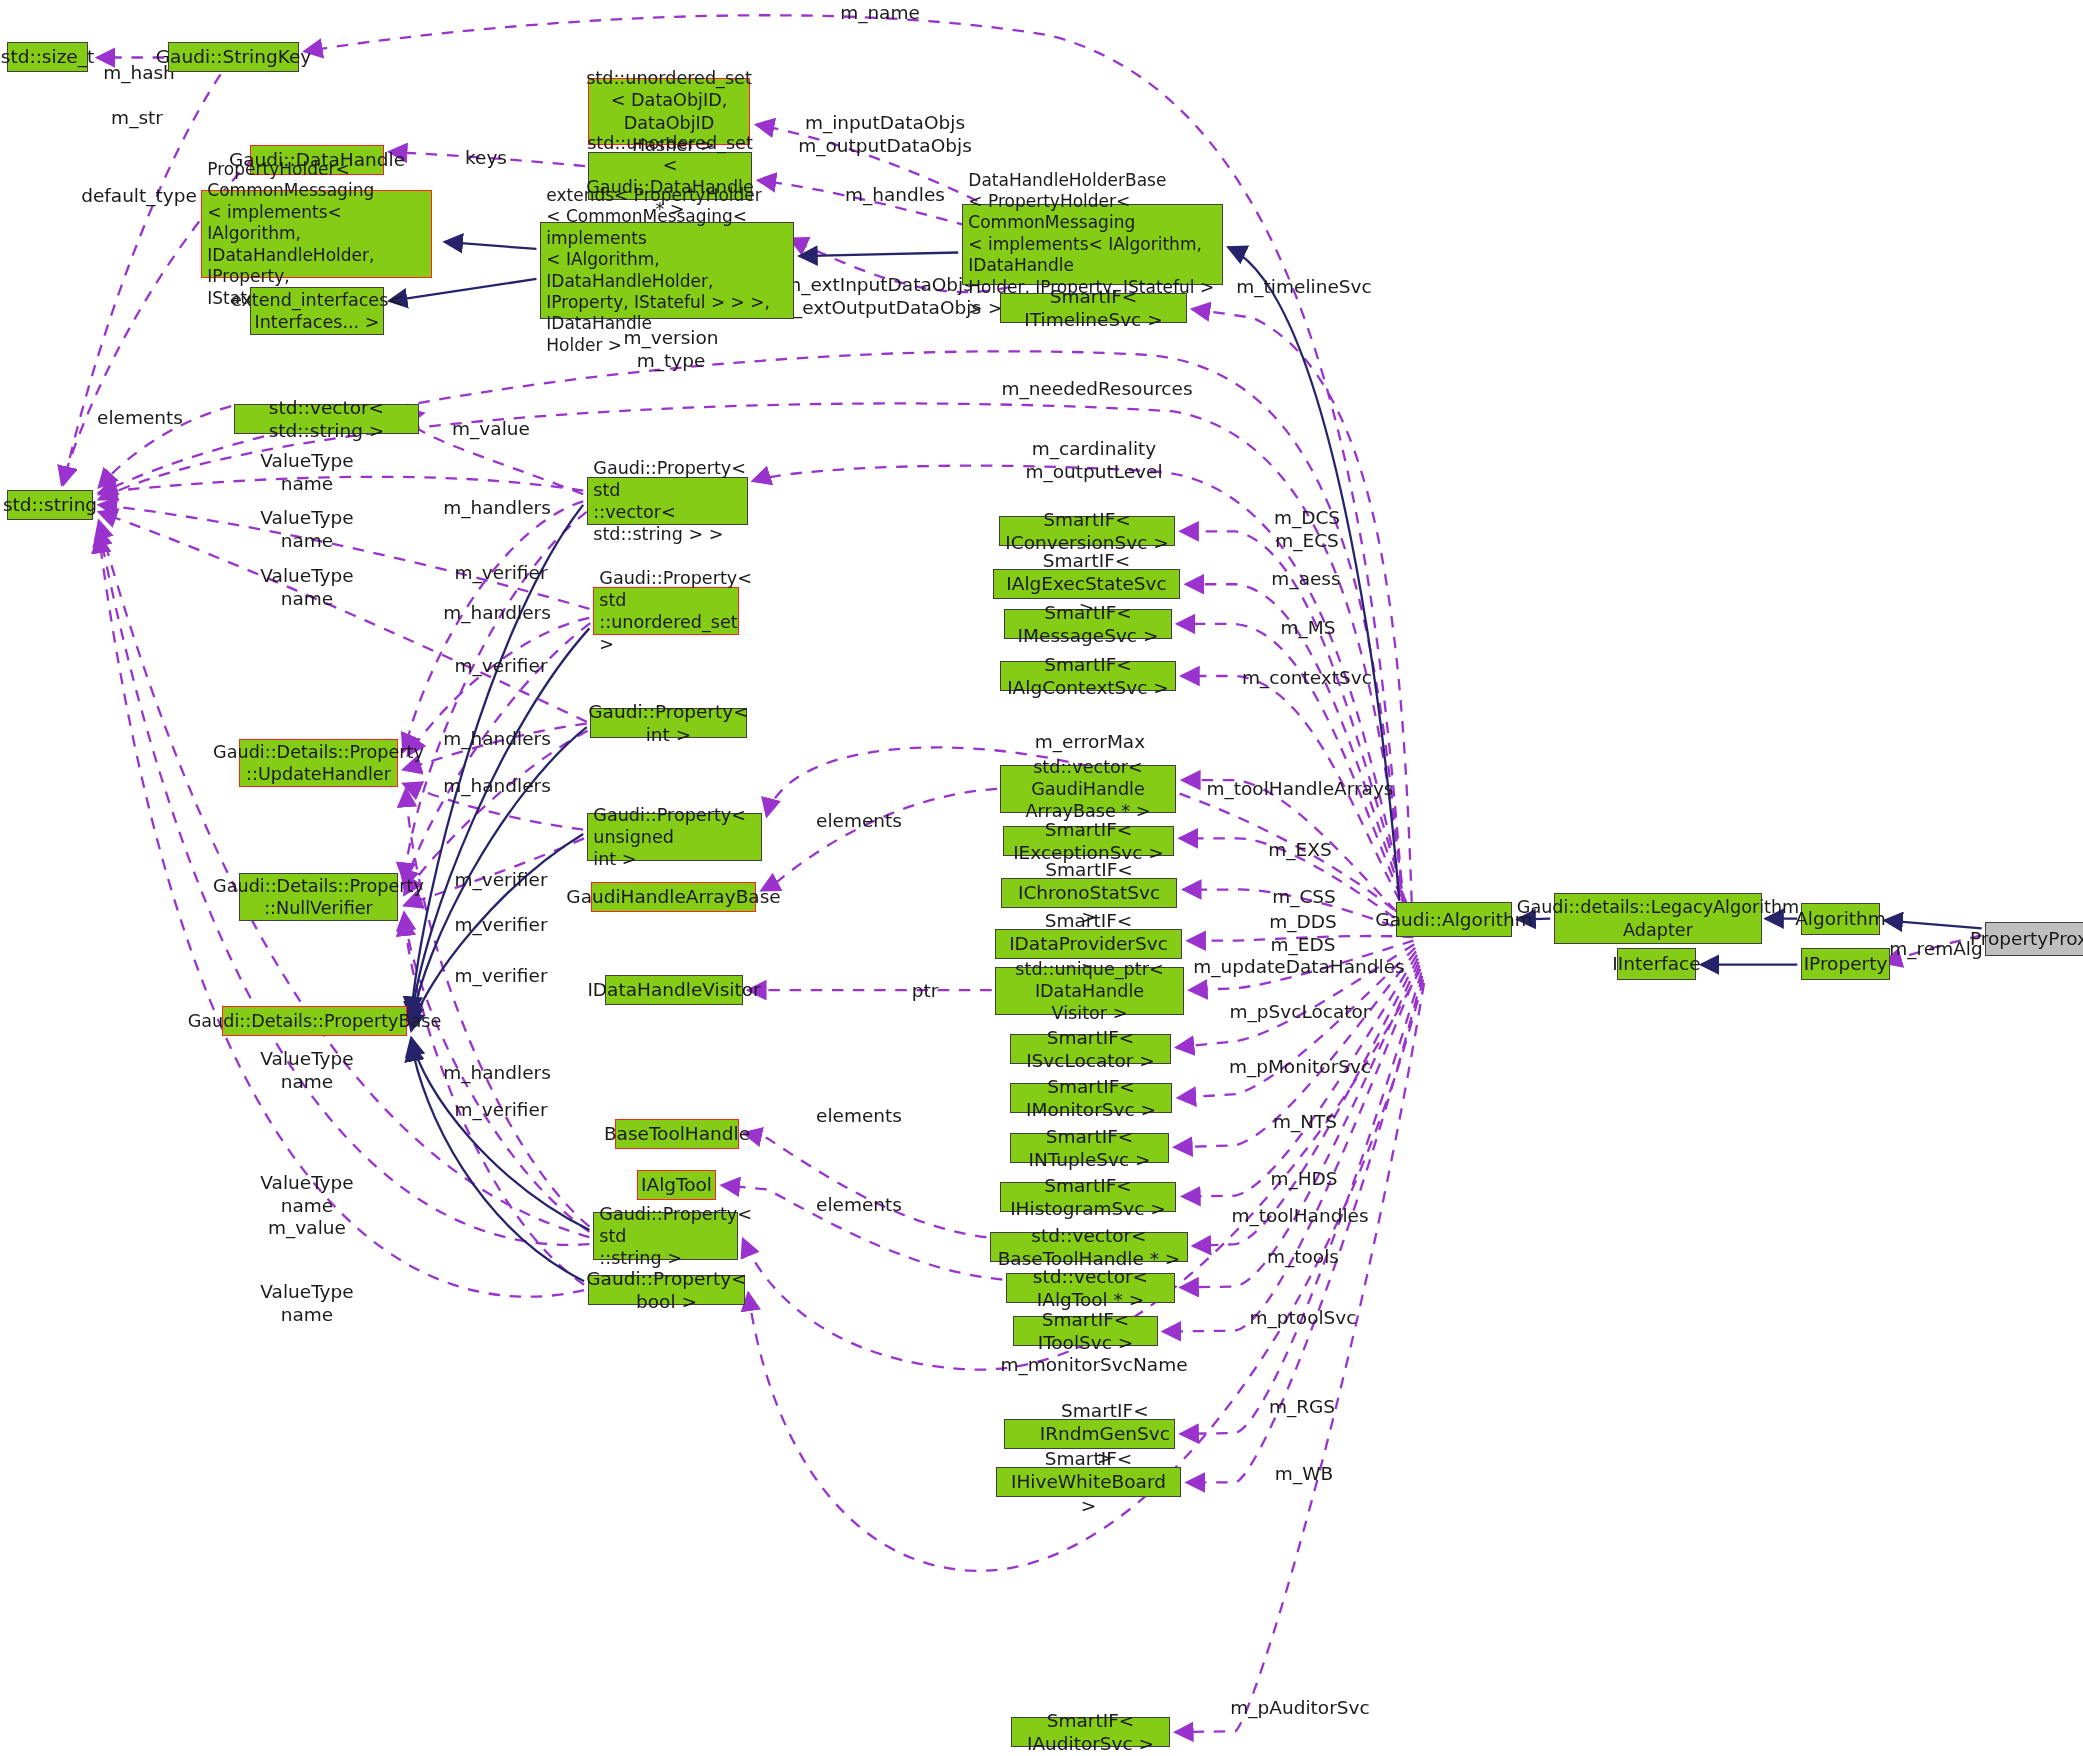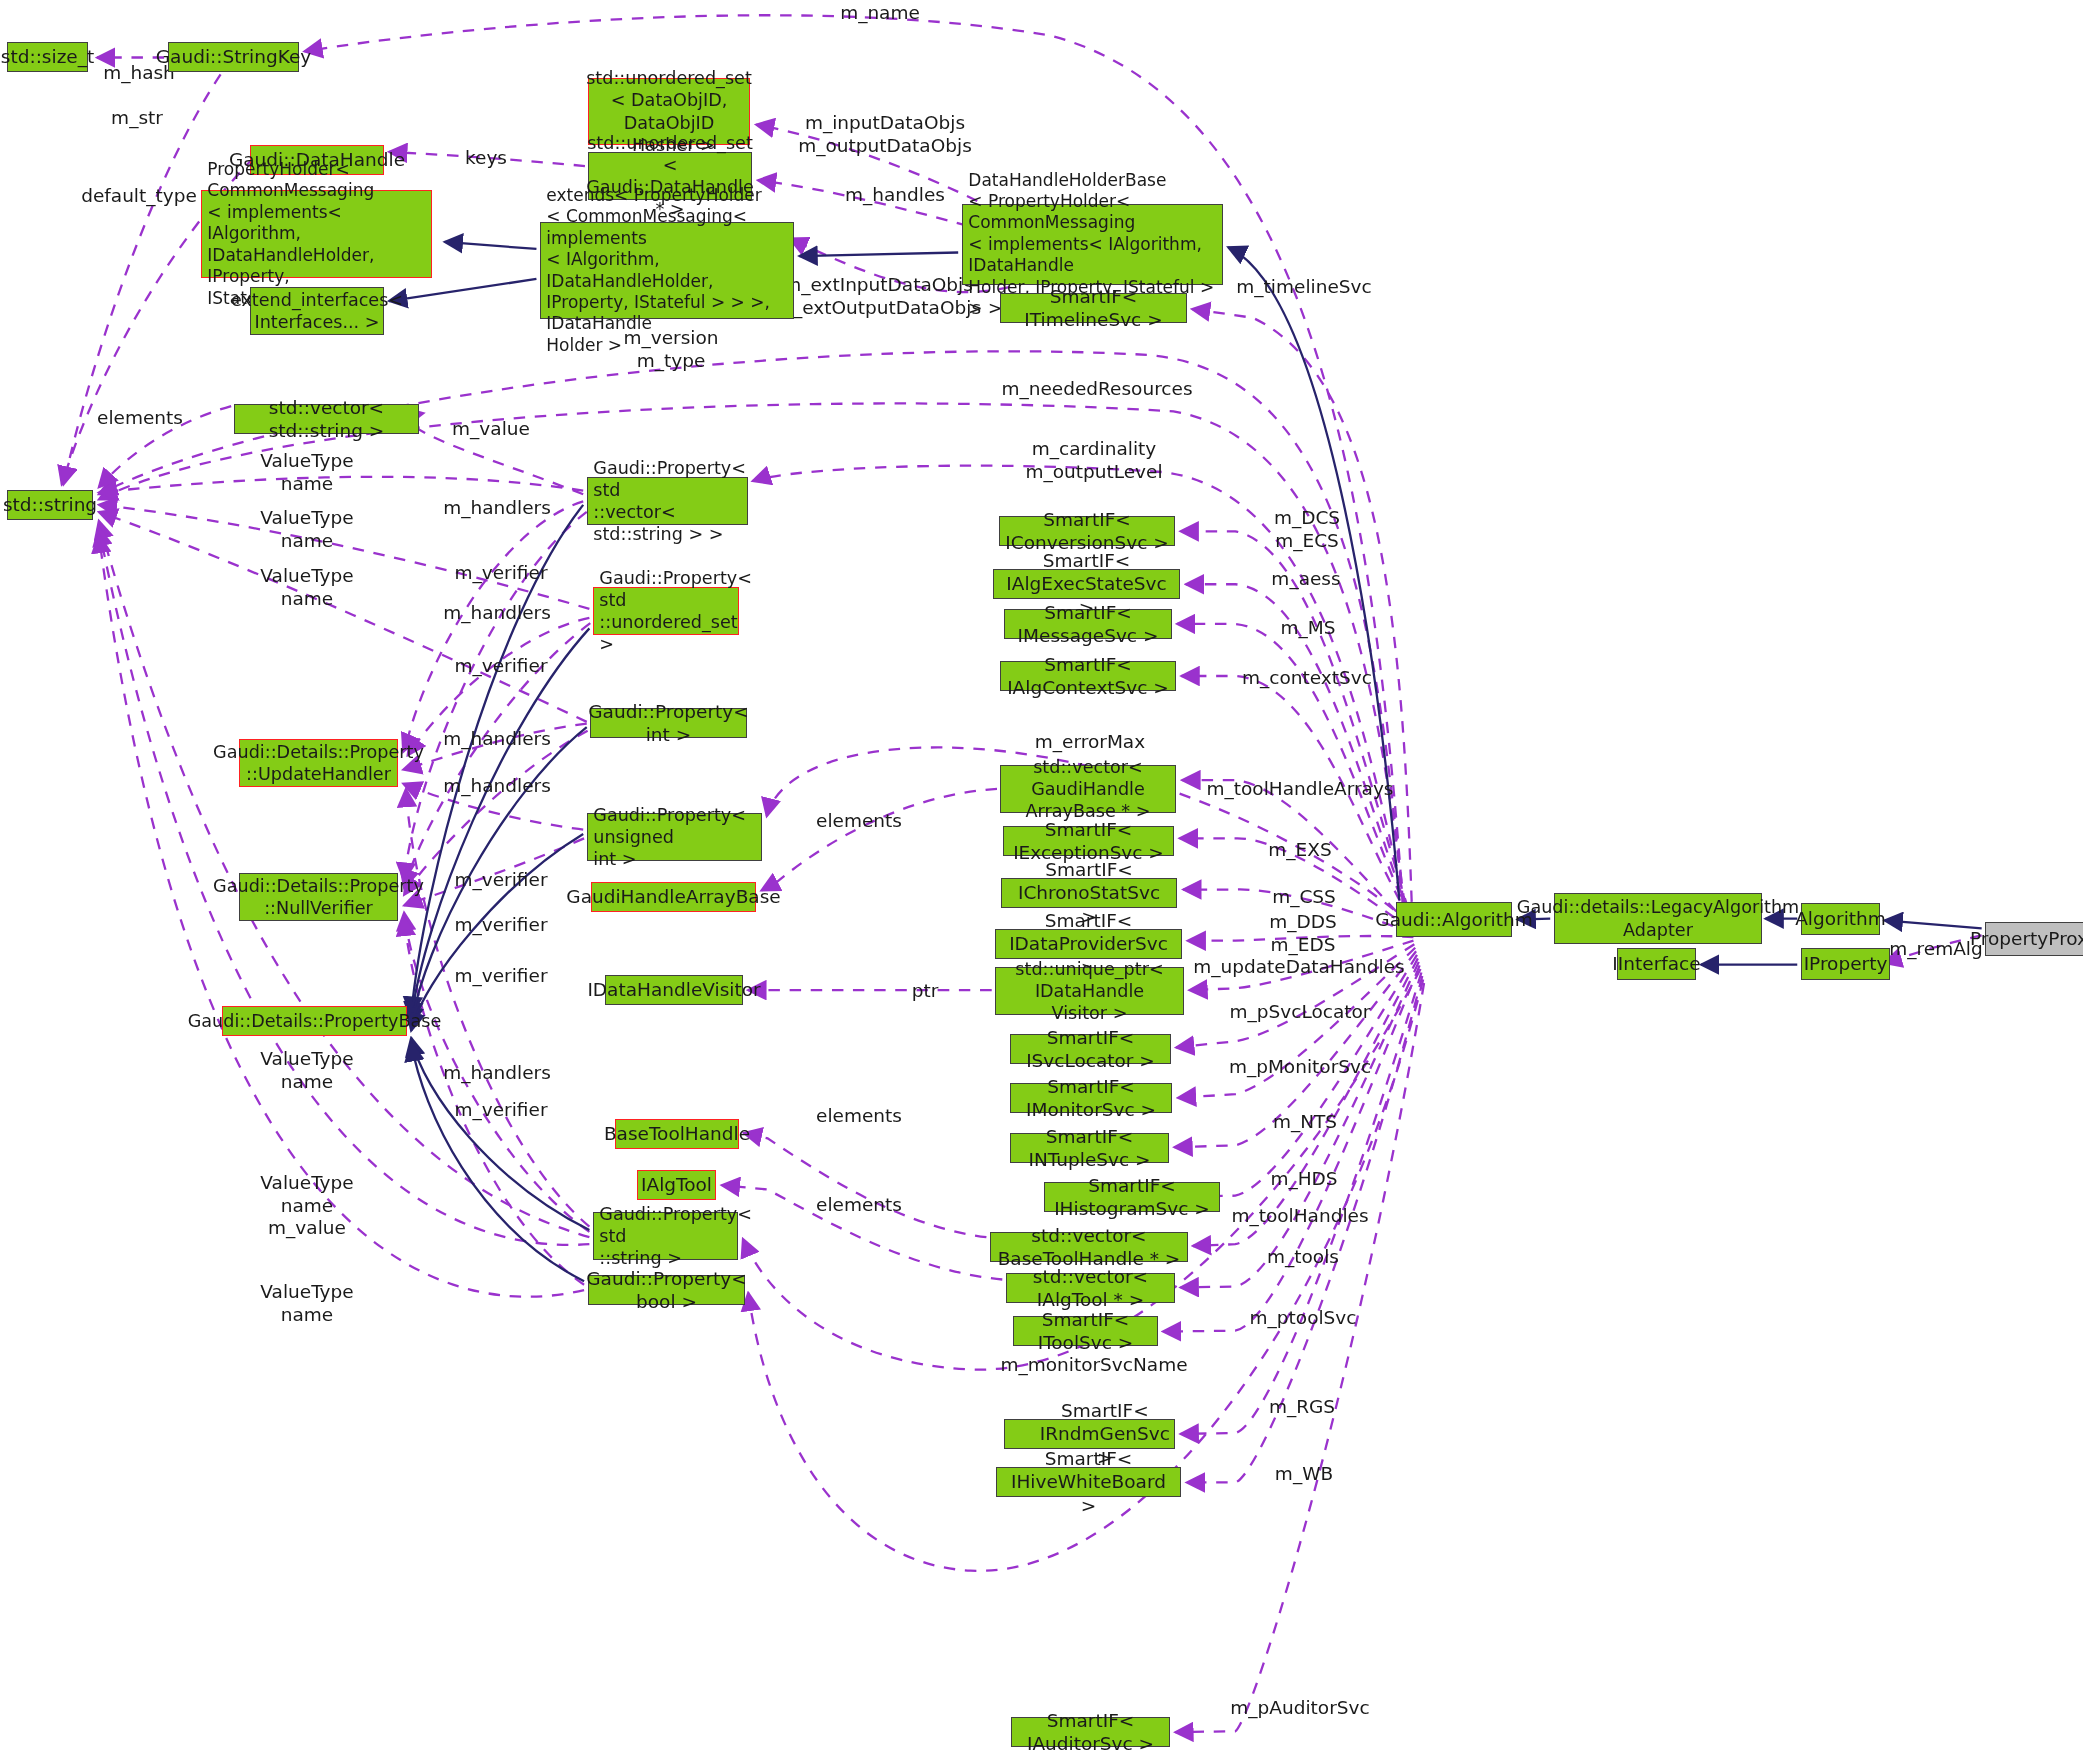--- a/index.html
+++ b/index.html
@@ -276,21 +276,21 @@
   <div class="node red" style="left:591px;top:882px;width:165px;height:30px;">GaudiHandleArrayBase</div>
   <div class="node plain" style="left:995px;top:929px;width:187px;height:30px;">SmartIF&lt; IDataProviderSvc &gt;</div>
   <div class="node plain" style="left:605px;top:975px;width:138px;height:30px;">IDataHandleVisitor</div>
   <div class="node plain" style="left:995px;top:967px;width:189px;height:48px;font-size:17.6px;">std::unique_ptr&lt; IDataHandle
 Visitor &gt;</div>
   <div class="node red" style="left:222px;top:1006px;width:185px;height:30px;font-size:17.6px;">Gaudi::Details::PropertyBase</div>
   <div class="node plain" style="left:1010px;top:1034px;width:161px;height:30px;">SmartIF&lt; ISvcLocator &gt;</div>
   <div class="node plain" style="left:1010px;top:1083px;width:162px;height:30px;">SmartIF&lt; IMonitorSvc &gt;</div>
   <div class="node plain" style="left:1010px;top:1133px;width:159px;height:30px;">SmartIF&lt; INTupleSvc &gt;</div>
   <div class="node red" style="left:615px;top:1119px;width:124px;height:30px;">BaseToolHandle</div>
-  <div class="node plain" style="left:1000px;top:1182px;width:176px;height:30px;margin-left:44px;">SmartIF&lt; IHistogramSvc &gt;</div>
+  <div class="node plain" style="left:1000px;top:1182px;width:176px;height:30px;">SmartIF&lt; IHistogramSvc &gt;</div>
   <div class="node red" style="left:637px;top:1170px;width:79px;height:30px;">IAlgTool</div>
   <div class="node plain" style="left:990px;top:1232px;width:198px;height:30px;">std::vector&lt; BaseToolHandle * &gt;</div>
   <div class="node plain lalign" style="left:593px;top:1212px;width:145px;height:48px;font-size:17.6px;">Gaudi::Property&lt; std
 ::string &gt;</div>
   <div class="node plain" style="left:1006px;top:1273px;width:169px;height:30px;">std::vector&lt; IAlgTool * &gt;</div>
   <div class="node plain" style="left:588px;top:1275px;width:157px;height:30px;">Gaudi::Property&lt; bool &gt;</div>
   <div class="node plain" style="left:1013px;top:1316px;width:145px;height:30px;">SmartIF&lt; IToolSvc &gt;</div>
   <div class="node plain" style="left:1004px;top:1419px;width:171px;height:30px;padding-left:36px;">SmartIF&lt; IRndmGenSvc &gt;</div>
   <div class="node plain" style="left:996px;top:1467px;width:185px;height:30px;">SmartIF&lt; IHiveWhiteBoard &gt;</div>
   <div class="node plain" style="left:1011px;top:1717px;width:159px;height:30px;">SmartIF&lt; IAuditorSvc &gt;</div>

